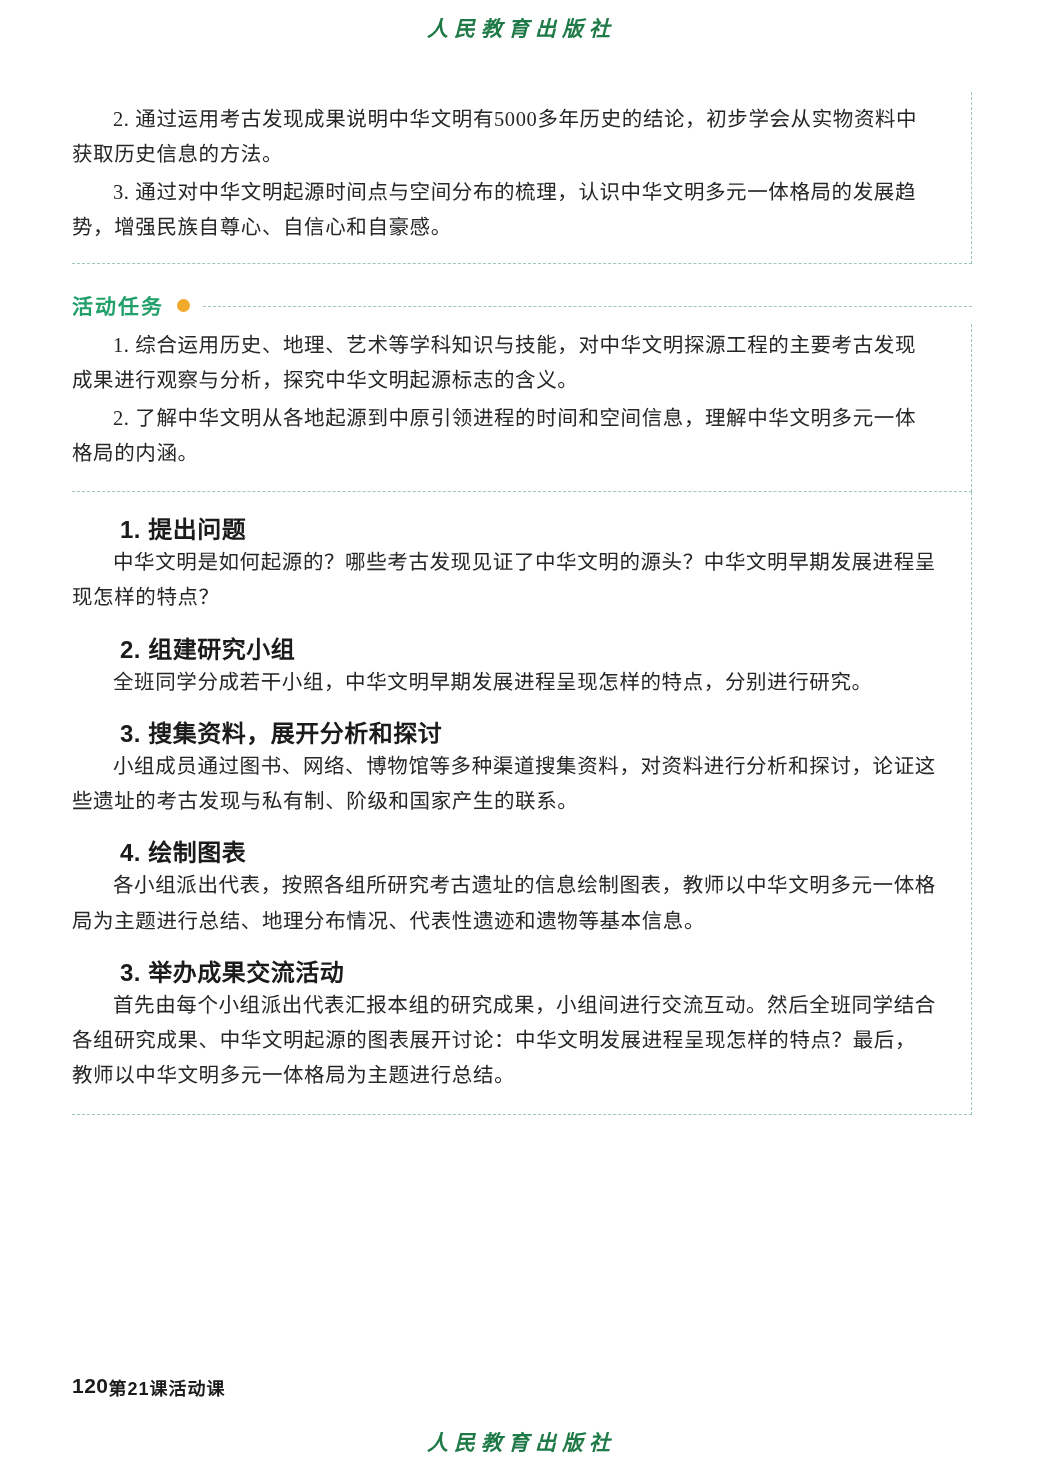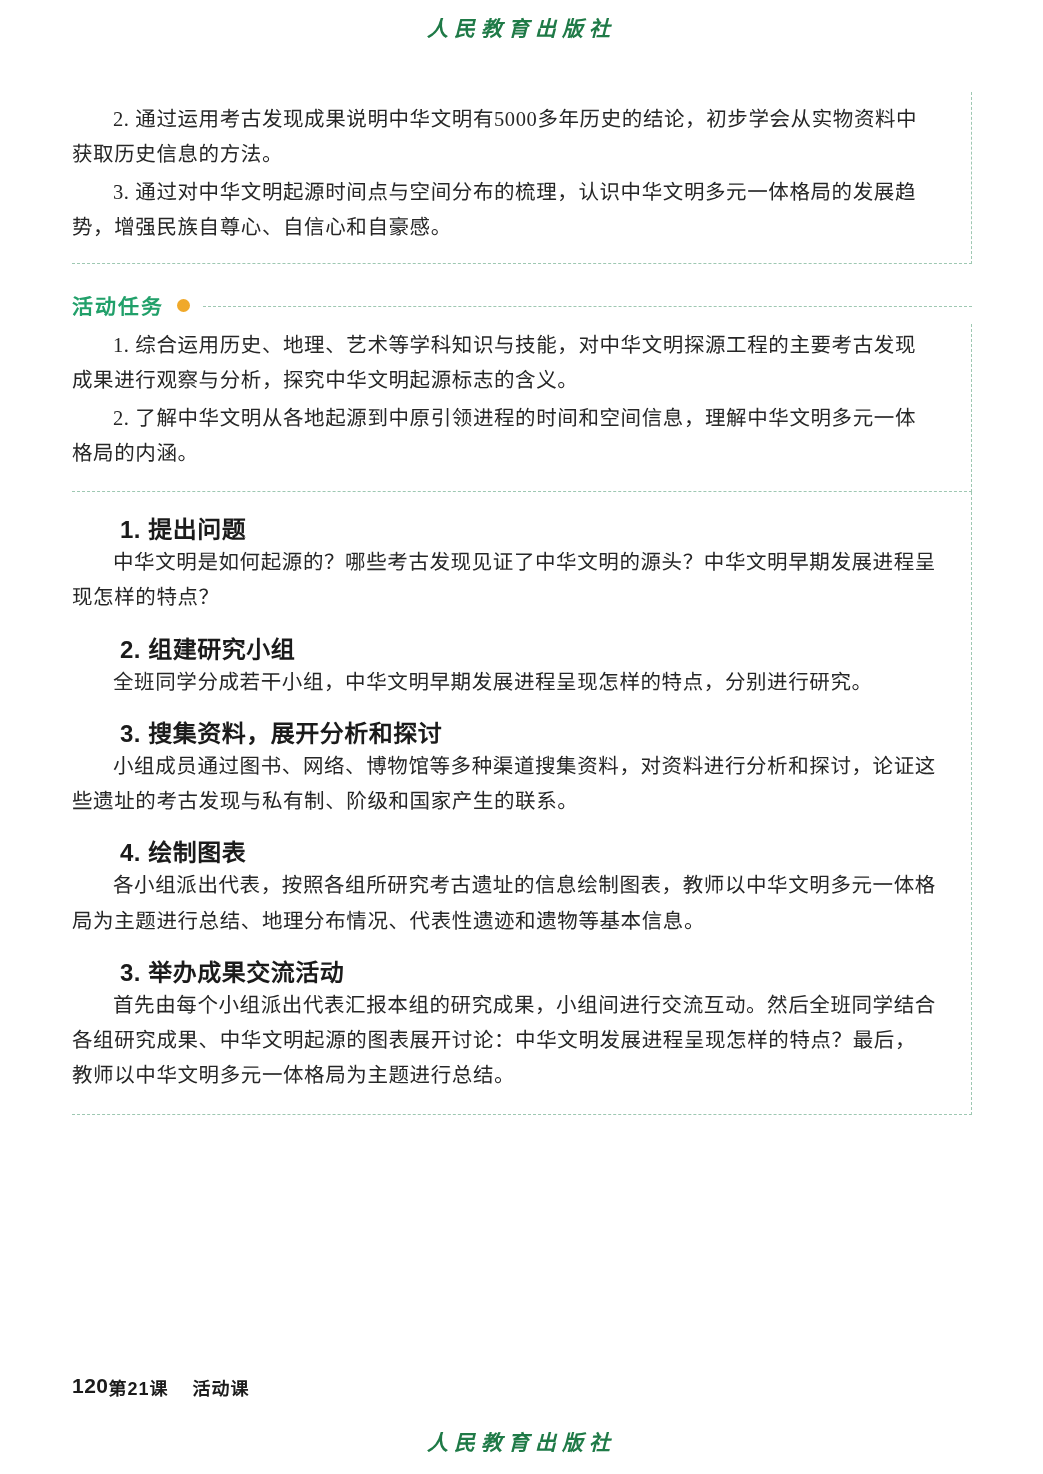--- a/index.html
+++ b/index.html
@@ -111,21 +111,21 @@
     font-size: 18px;
     font-weight: bold;
     color: #1b1b1b;
     letter-spacing: 0.5px;
     display: flex;
     align-items: flex-start;
     white-space: nowrap;
   }
   .footer .page-num { font-size: 21px; }
   .footer .lesson { letter-spacing: 1px; }
-  .footer .type { letter-spacing: 1px; margin-left: 24px; }
+  .footer .type { letter-spacing: 1px; }
   .footer .title-txt { letter-spacing: 0.5px; }
 </style>
 </head>
 <body>
 
 <div class="publisher-mark top">人民教育出版社</div>
 
 <div class="page">
 
   <div class="block">

